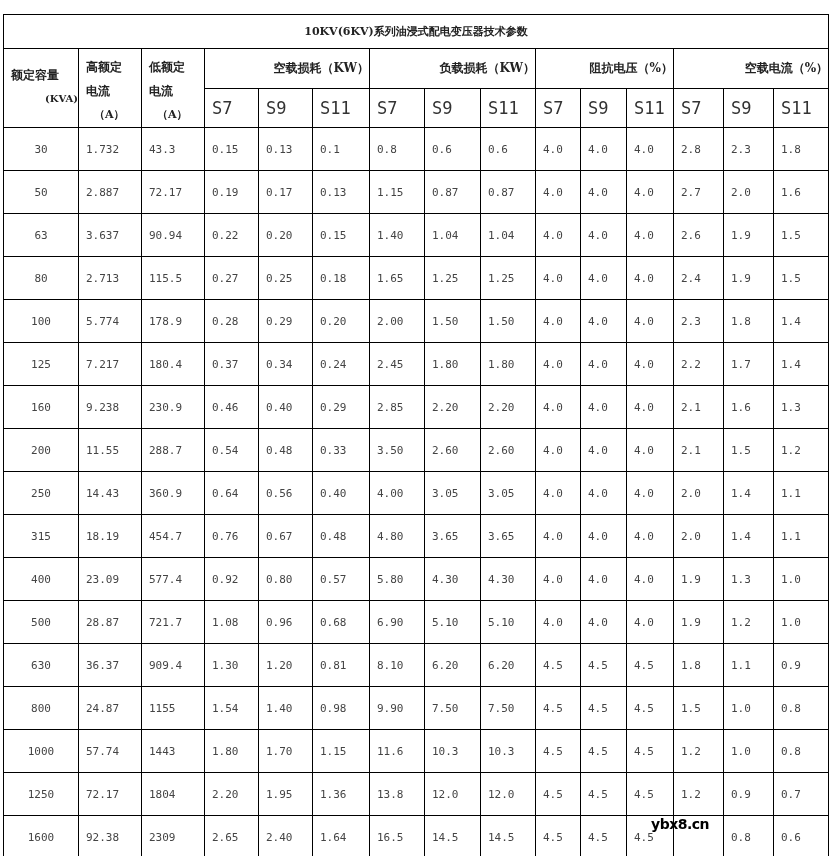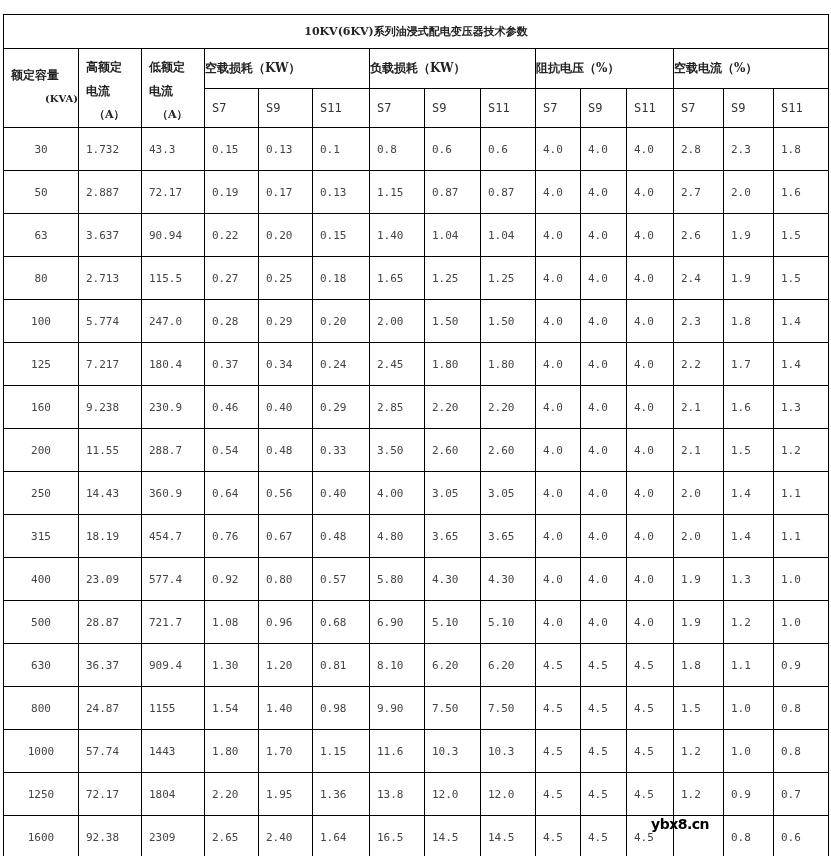--- a/index.html
+++ b/index.html
@@ -4,24 +4,24 @@
   <style>
     html, body { margin: 0; padding: 0; background: #ffffff; }
     body { width: 831px; height: 856px; position: relative; overflow: hidden;
            font-family: "DejaVu Sans", sans-serif; color: #333333; }
     table.spec { position: absolute; left: 3px; top: 14px; border-collapse: collapse;
                  table-layout: fixed; width: 825px; }
     table.spec td, table.spec th { border: 1px solid #000000; padding: 0; }
     th { font-weight: bold; color: #222222; }
     .title { height: 33px; text-align: center; font-size: 11px; font-weight: bold;
              font-family: "DejaVu Serif", serif; letter-spacing: 0px; }
-    .grp { height: 38px; text-align: left; font-size: 12px;
+    .grp { height: 38px; text-align: right; font-size: 12px;
            font-family: "DejaVu Serif", serif; }
     .sub { height: 38px; text-align: left; padding-left: 7px !important;
-           font-size: 12px; font-weight: normal; font-family: "DejaVu Sans Mono", monospace; color: #333; }
+           font-size: 17px; font-weight: normal; font-family: "DejaVu Sans Mono", monospace; color: #333; }
     .rowhead { text-align: left; vertical-align: top; font-size: 12px; padding-left: 7px !important;
                font-family: "DejaVu Serif", serif; line-height: 24px; }
     .rowhead .u { font-size: 10px; display: block; text-align: right; }
     .rowhead .u2 { display: block; padding-left: 8px; font-size: 11px; }
     .rowhead.first { padding-top: 8px !important; }
     .rowhead.first .line1 { display: block; margin-top: 6px; }
     .rowhead.cur { padding-top: 6px !important; }
     td.cell { height: 42px; font-size: 11px; font-family: "DejaVu Sans Mono", monospace;
               text-align: left; padding-left: 7px !important; color: #444444; white-space: nowrap; }
     td.cap { text-align: center; padding-left: 0 !important; }
@@ -153,21 +153,21 @@
         <td class="cell">4.0</td>
         <td class="cell">4.0</td>
         <td class="cell">4.0</td>
         <td class="cell">2.4</td>
         <td class="cell">1.9</td>
         <td class="cell">1.5</td>
       </tr>
       <tr>
         <td class="cell cap">100</td>
         <td class="cell">5.774</td>
-        <td class="cell">247.0</td>
+        <td class="cell">178.9</td>
         <td class="cell">0.28</td>
         <td class="cell">0.29</td>
         <td class="cell">0.20</td>
         <td class="cell">2.00</td>
         <td class="cell">1.50</td>
         <td class="cell">1.50</td>
         <td class="cell">4.0</td>
         <td class="cell">4.0</td>
         <td class="cell">4.0</td>
         <td class="cell">2.3</td>

